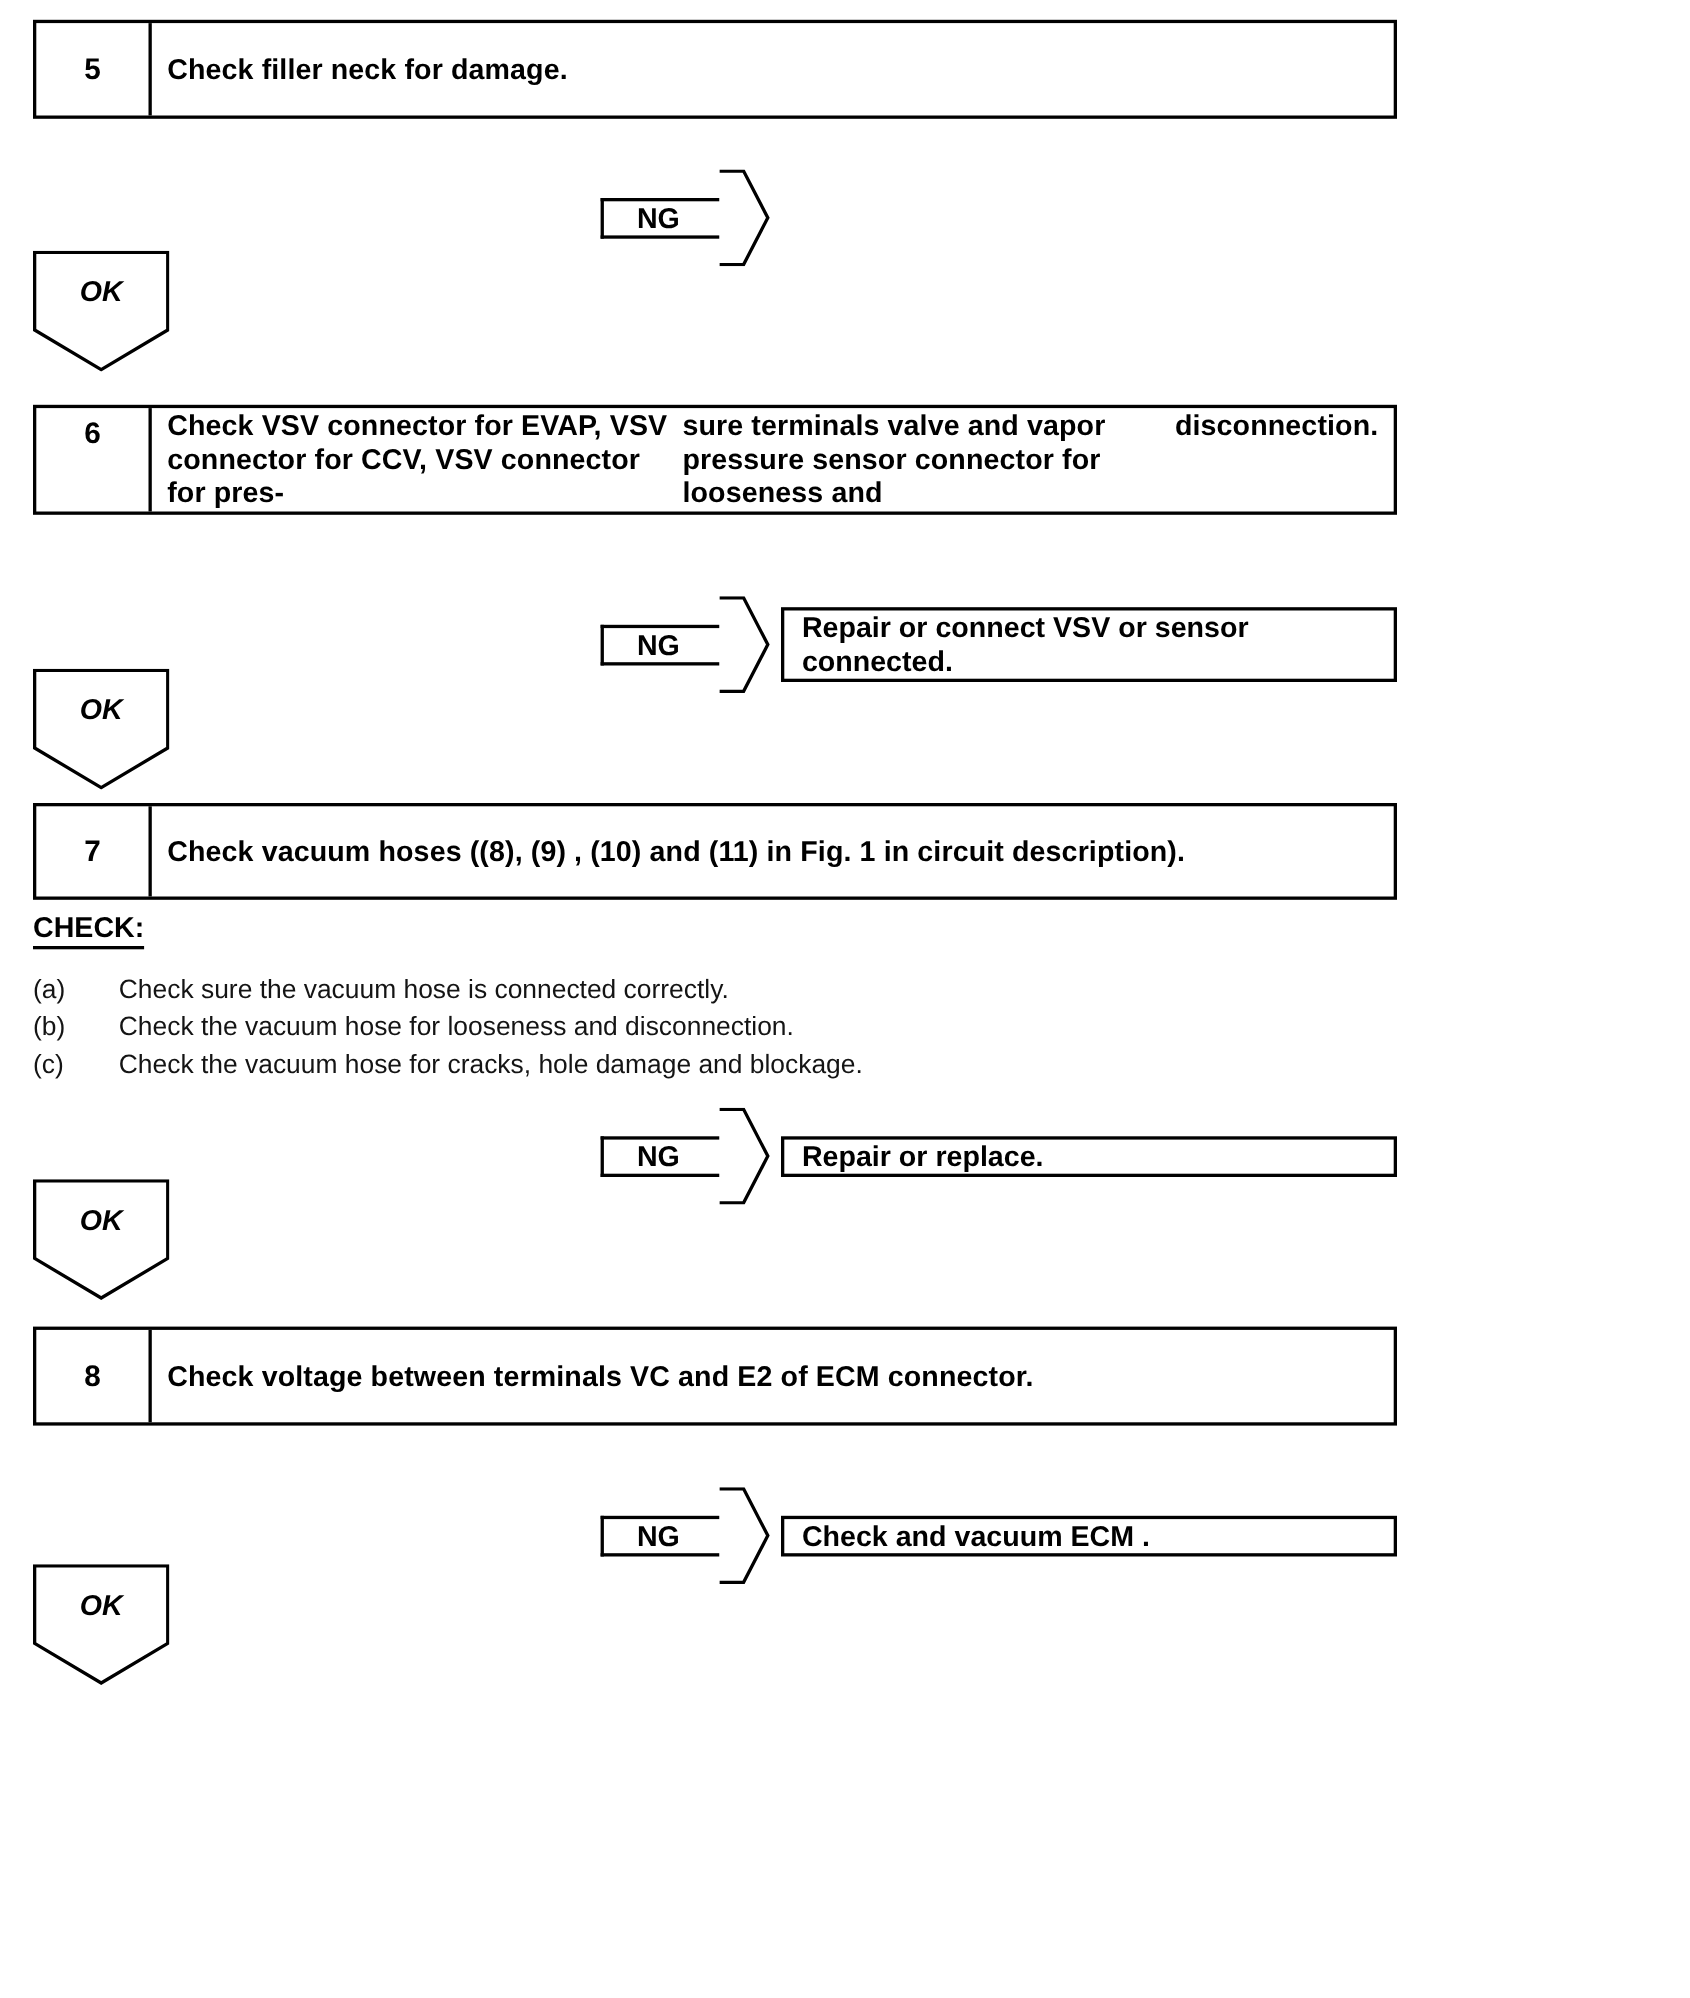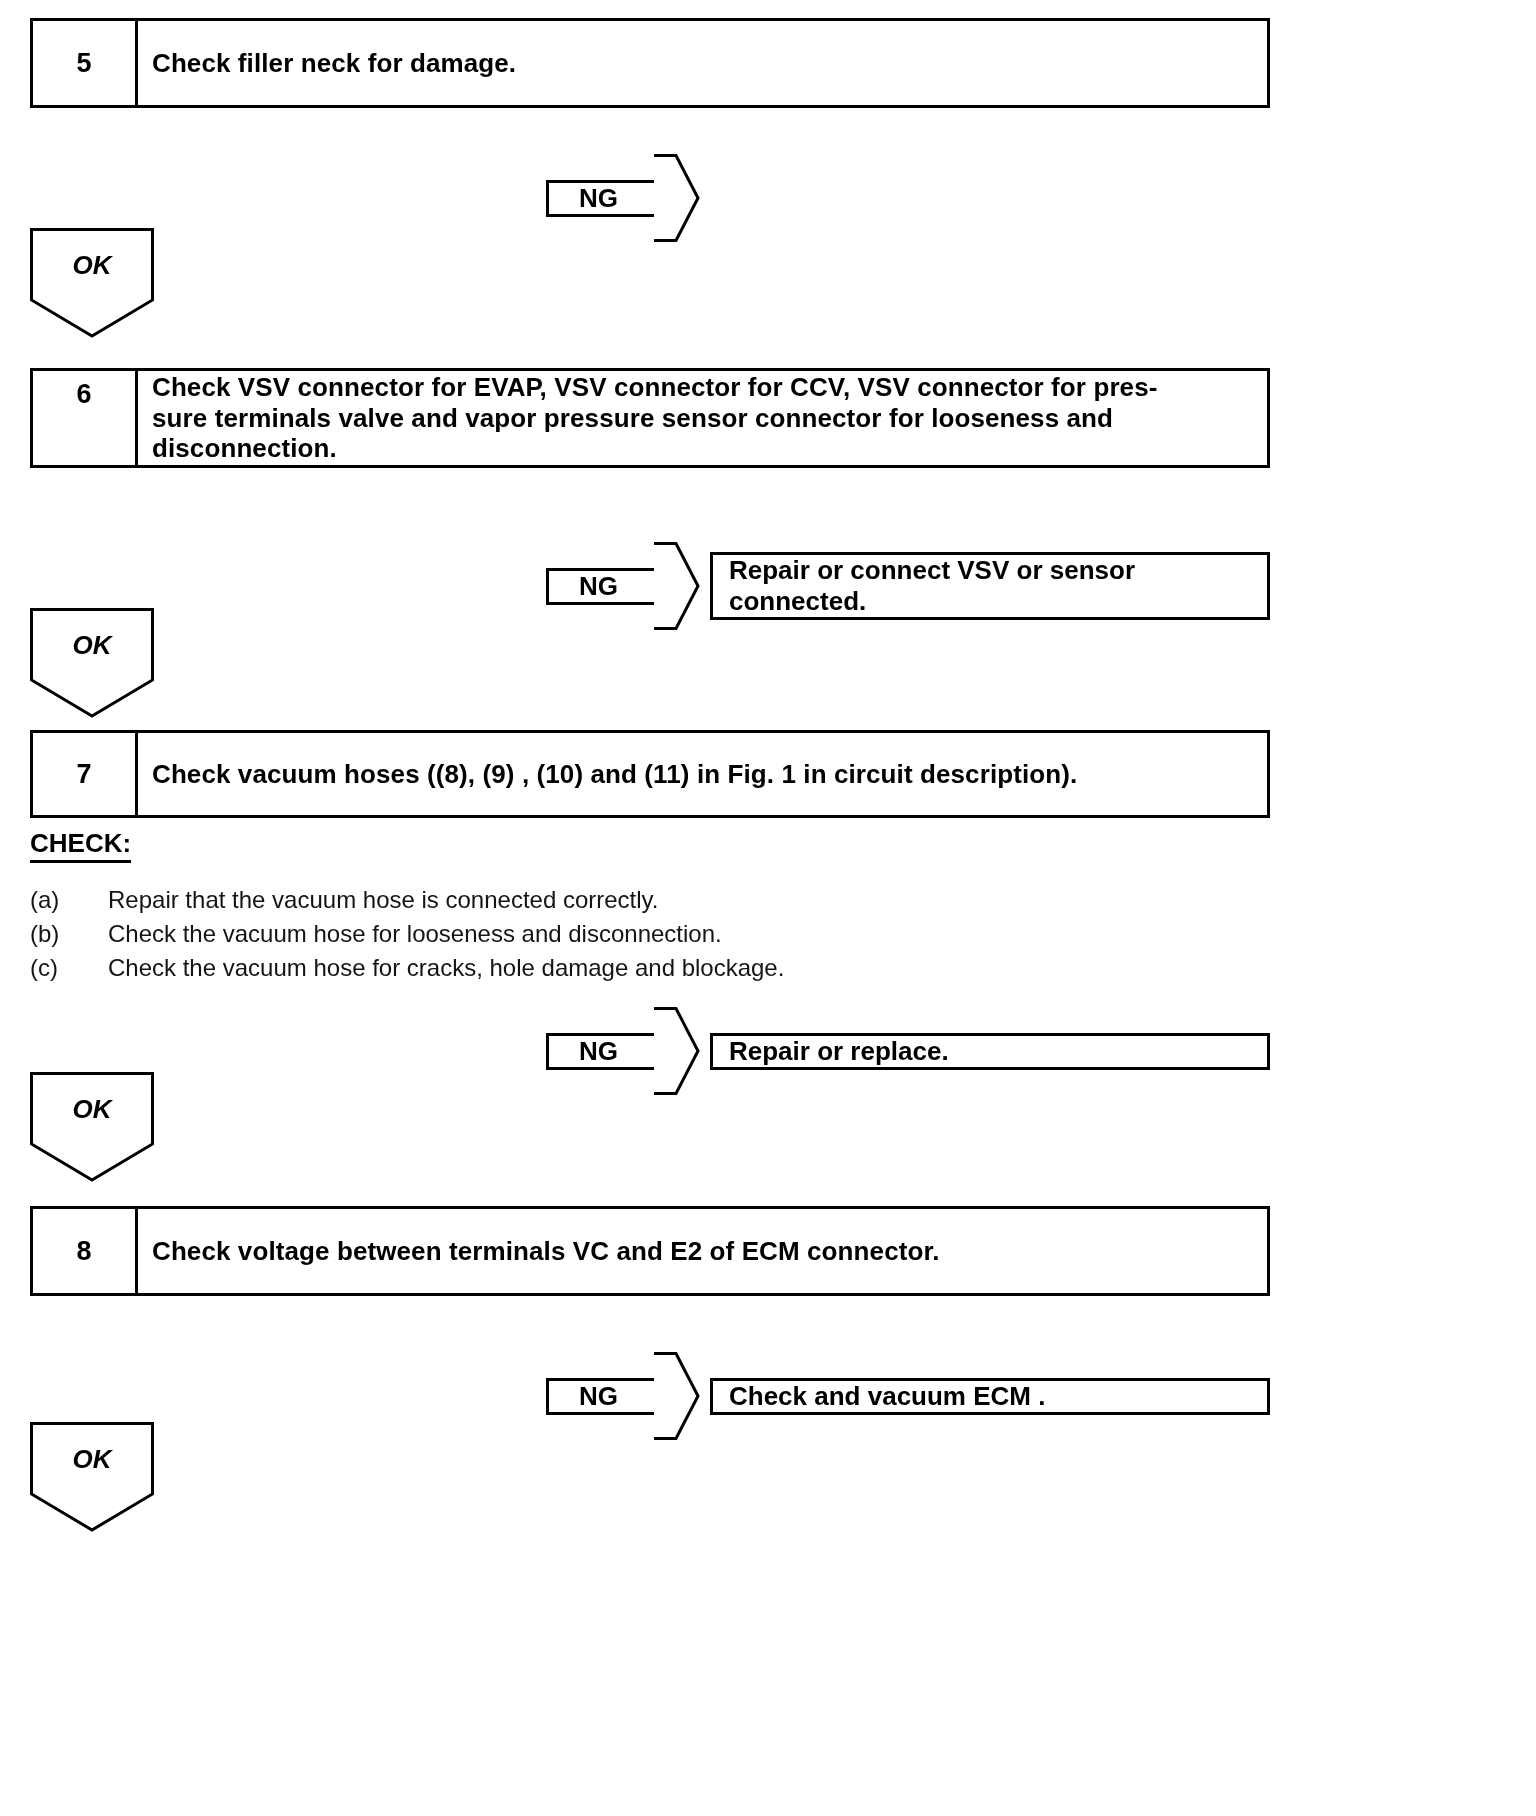--- a/index.html
+++ b/index.html
@@ -137,21 +137,21 @@
 
   <div class="ok-tag" style="left:30px;top:228px;">
     <svg width="124" height="110" viewBox="0 0 124 110">
       <polygon points="1.5,1.5 122.5,1.5 122.5,72 62,108 1.5,72" fill="#fff" stroke="#000" stroke-width="3"></polygon>
     </svg>
     <div class="ok-label">OK</div>
   </div>
 
   <div class="step" style="left:30px;top:368px;width:1240px;height:100px;">
     <div class="step-num" style="align-items:flex-start;padding-top:8px;">6</div>
-    <div class="step-text multi" style="flex-direction:column;align-items:flex-start;justify-content:center;">
+    <div class="step-text multi" style="flex-direction:row;align-items:flex-start;justify-content:center;">
       <div>Check VSV connector for EVAP, VSV connector for CCV, VSV connector for pres-</div>
       <div>sure terminals valve and vapor pressure sensor connector for looseness and</div>
       <div>disconnection.</div>
     </div>
   </div>
 
   <div class="ng-row" style="left:546px;top:510px;width:724px;height:88px;">
     <div class="ng-tag">NG</div>
     <div class="ng-tip">
       <svg width="46" height="88" viewBox="0 0 46 88">
@@ -170,21 +170,21 @@
 
   <div class="step" style="left:30px;top:730px;width:1240px;height:88px;">
     <div class="step-num">7</div>
     <div class="step-text">Check vacuum hoses ((8), (9) , (10) and (11) in Fig. 1 in circuit description).</div>
   </div>
 
   <div class="check-block" style="left:30px;top:828px;width:1000px;">
     <div class="check-title">CHECK:</div>
     <div class="check-item">
       <span class="mark">(a)</span>
-      <span class="body">Repair that the vacuum hose is connected correctly.</span>
+      <span class="body">Check sure the vacuum hose is connected correctly.</span>
     </div>
     <div class="check-item">
       <span class="mark">(b)</span>
       <span class="body">Check the vacuum hose for looseness and disconnection.</span>
     </div>
     <div class="check-item">
       <span class="mark">(c)</span>
       <span class="body">Check the vacuum hose for cracks, hole damage and blockage.</span>
     </div>
   </div>

